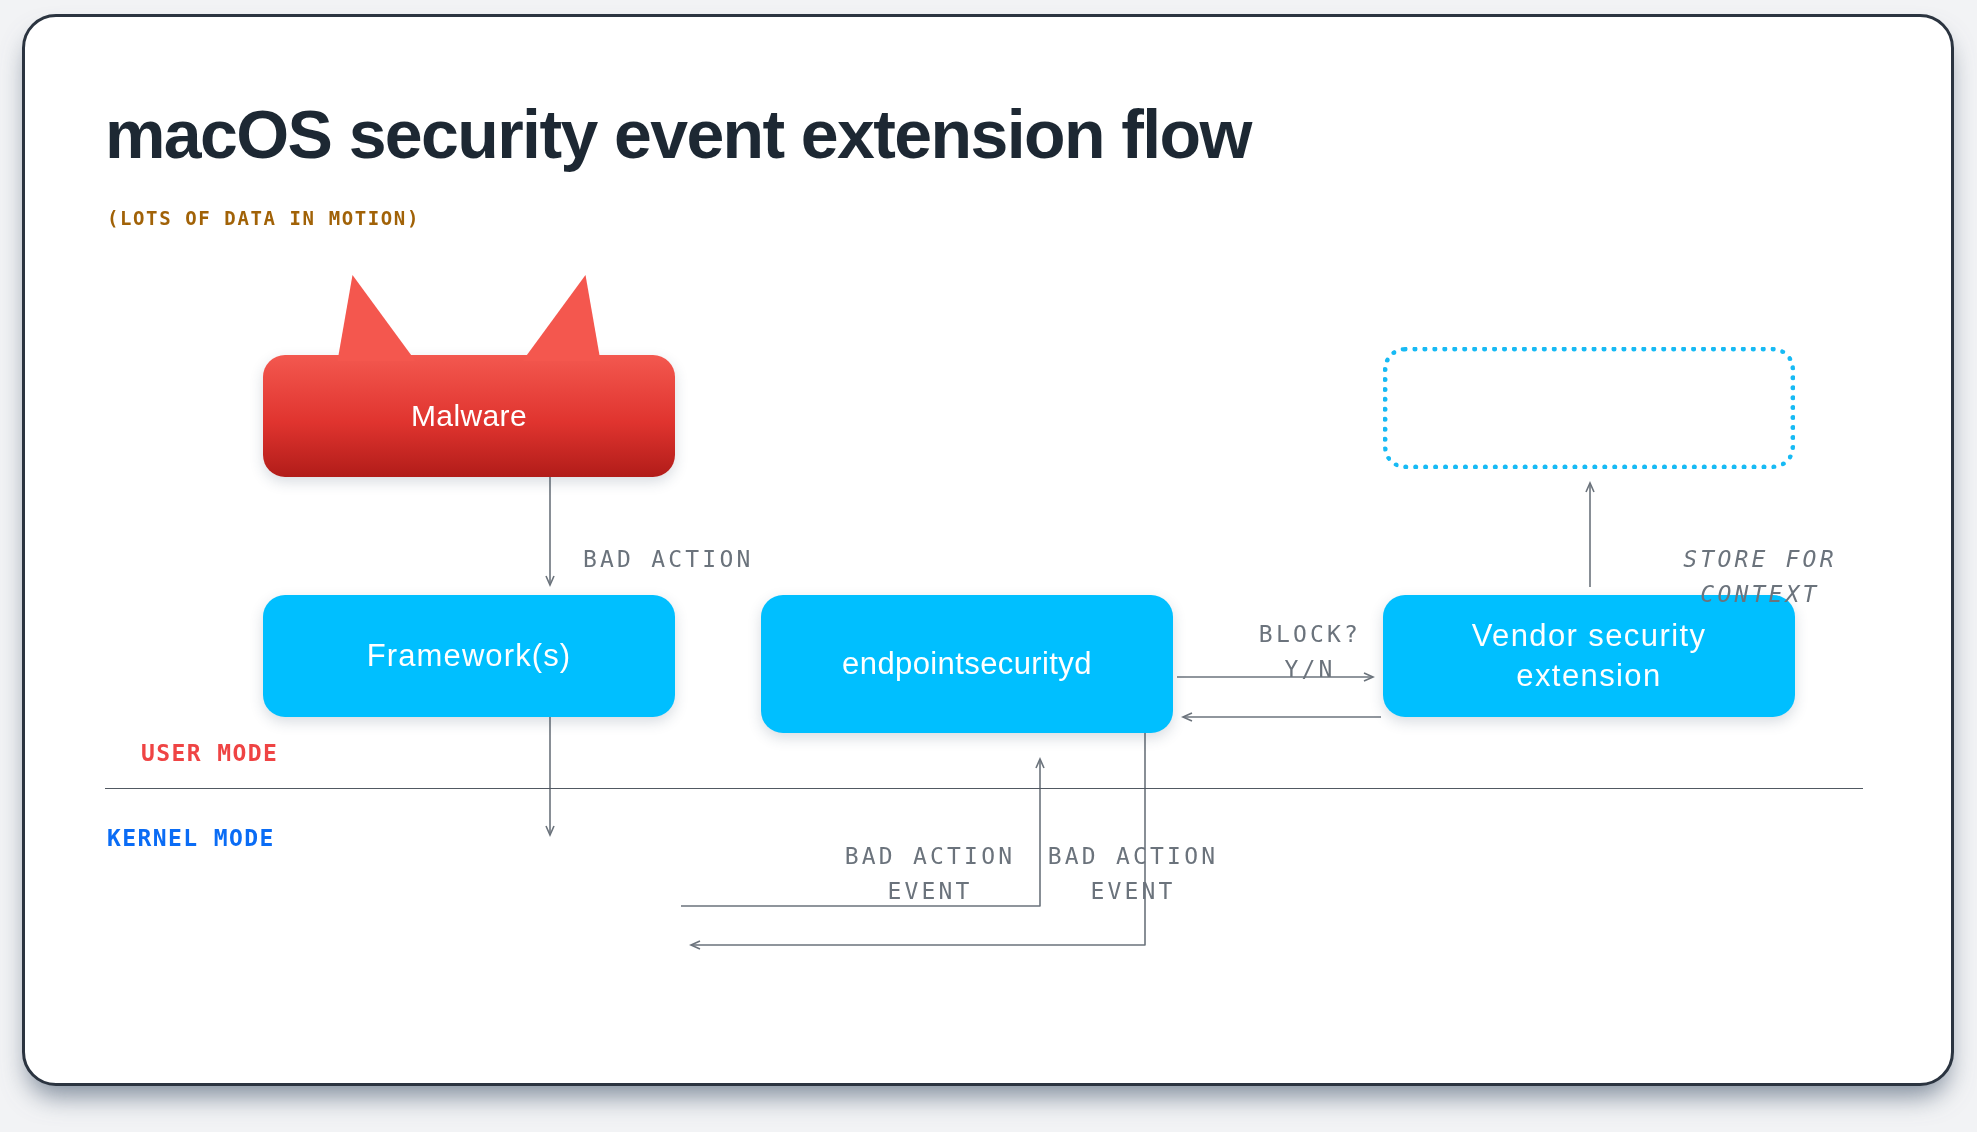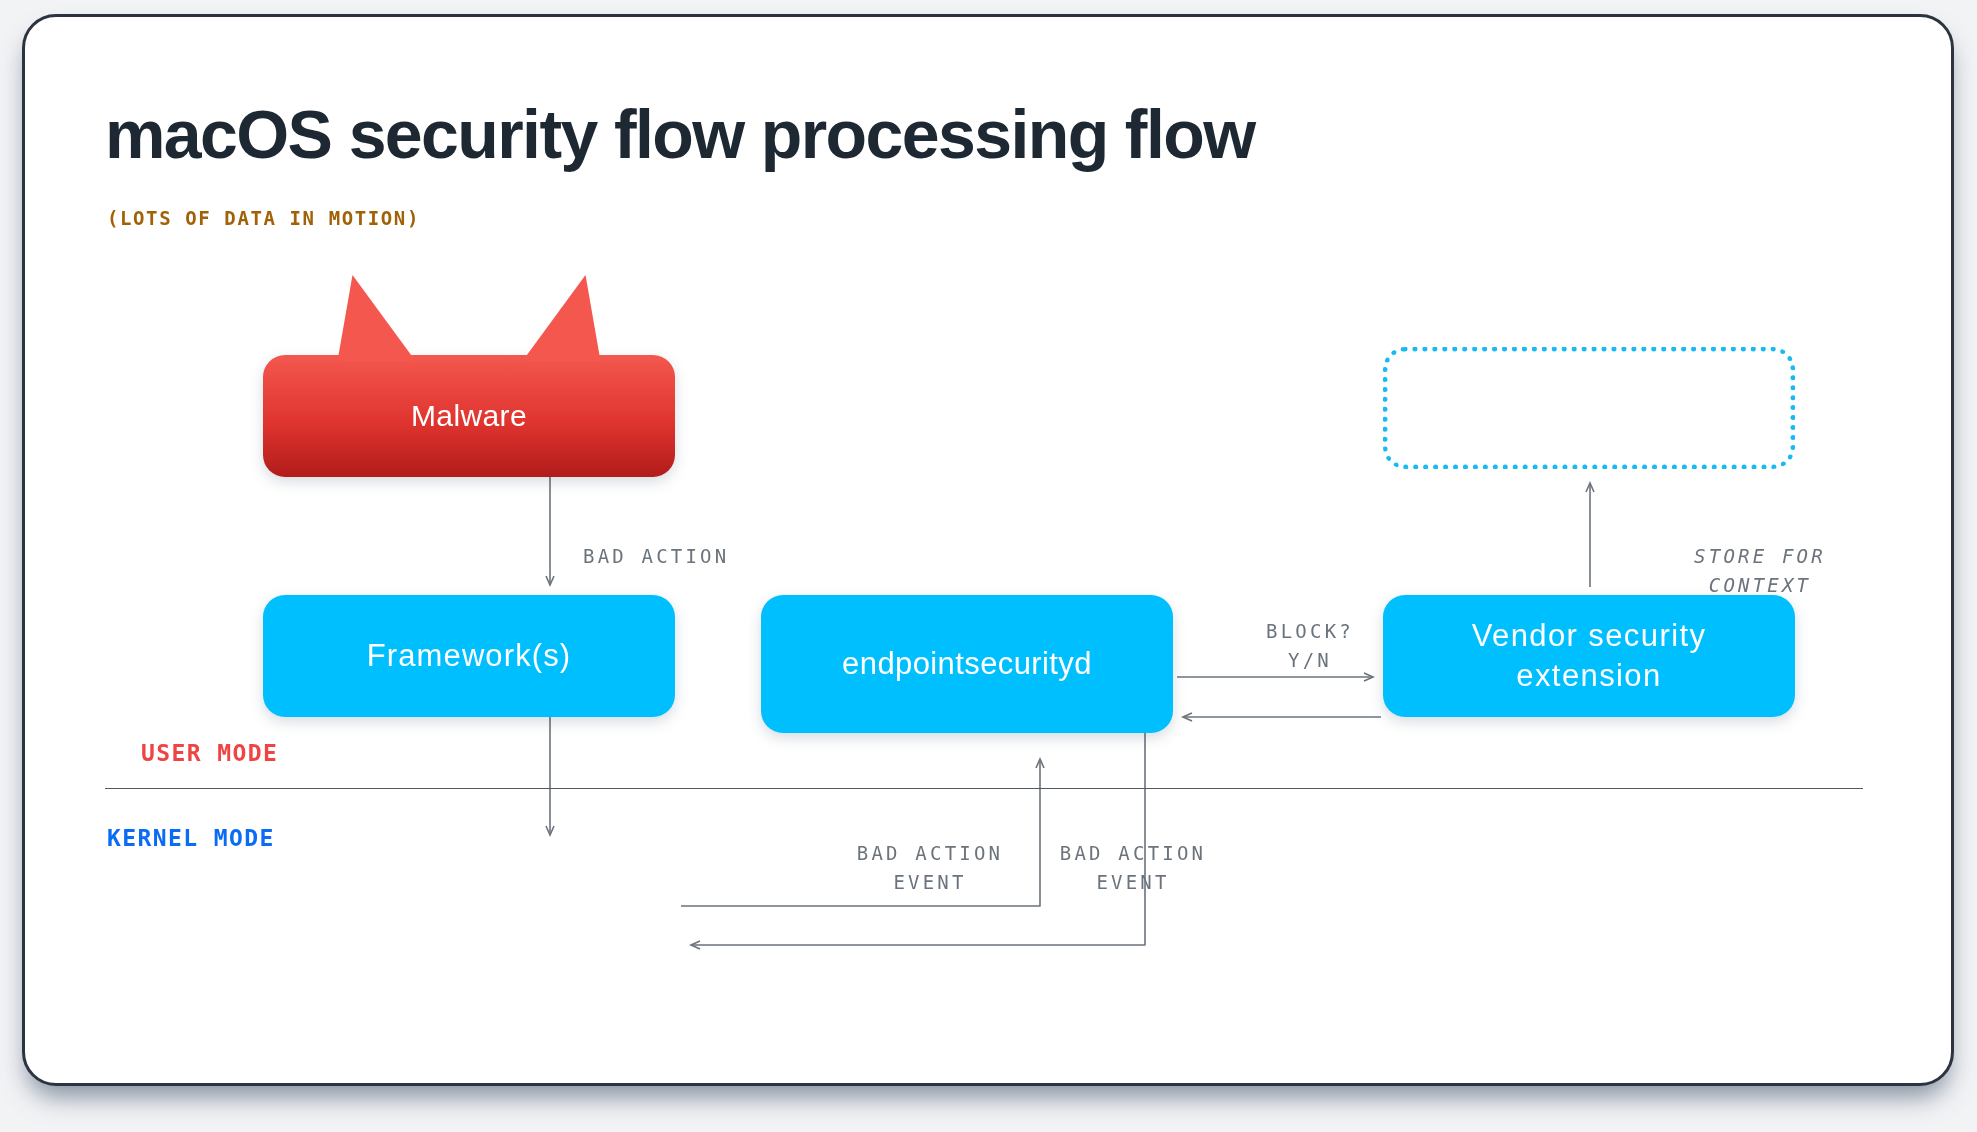--- a/index.html
+++ b/index.html
@@ -182,40 +182,40 @@
     font-weight: 700;
     letter-spacing: 1.4px;
   }
   #label-user-mode   { left: 68px; top: 723px; color: #ef4444; margin-left: 48px; }
   #label-kernel-mode { left: 82px; top: 808px; color: #0a6cf5; }
 
   
   .edge-label {
     position: absolute;
     font-family: "DejaVu Sans Mono", "Liberation Mono", monospace;
-    font-size: 19px;
+    font-size: 23px;
     font-weight: 500;
     letter-spacing: 3.2px;
     color: #6b737c;
     line-height: 1.5;
     white-space: pre-line;
     text-align: center;
   }
   #label-bad-action        { left: 558px; top: 525px; text-align: left; }
   #label-block-yn          { left: 1215px; top: 600px; width: 140px; }
   #label-store-for-context { left: 1610px; top: 525px; width: 250px; font-style: italic; }
   #label-bae-left          { left: 805px; top: 822px; width: 200px; }
   #label-bae-right         { left: 1008px; top: 822px; width: 200px; }
 </style>
 </head>
 <body>
 
 <div id="slide-card">
 
-  <h1 id="page-title">macOS security flow processing flow</h1>
+  <h1 id="page-title">macOS security event extension flow</h1>
   <div id="page-subtitle">(LOTS OF DATA IN MOTION)</div>
 
   <div id="diagram">
 
     <svg id="wire-layer" viewBox="0 0 1932 1066" width="1932" height="1066">
       <defs>
         <marker id="arrow-head" markerWidth="13" markerHeight="13" refX="10" refY="5" orient="auto" markerUnits="userSpaceOnUse">
           <path d="M1,1 L10,5 L1,9" fill="none" stroke="#6b737c" stroke-width="1.6"></path>
         </marker>
       </defs>

